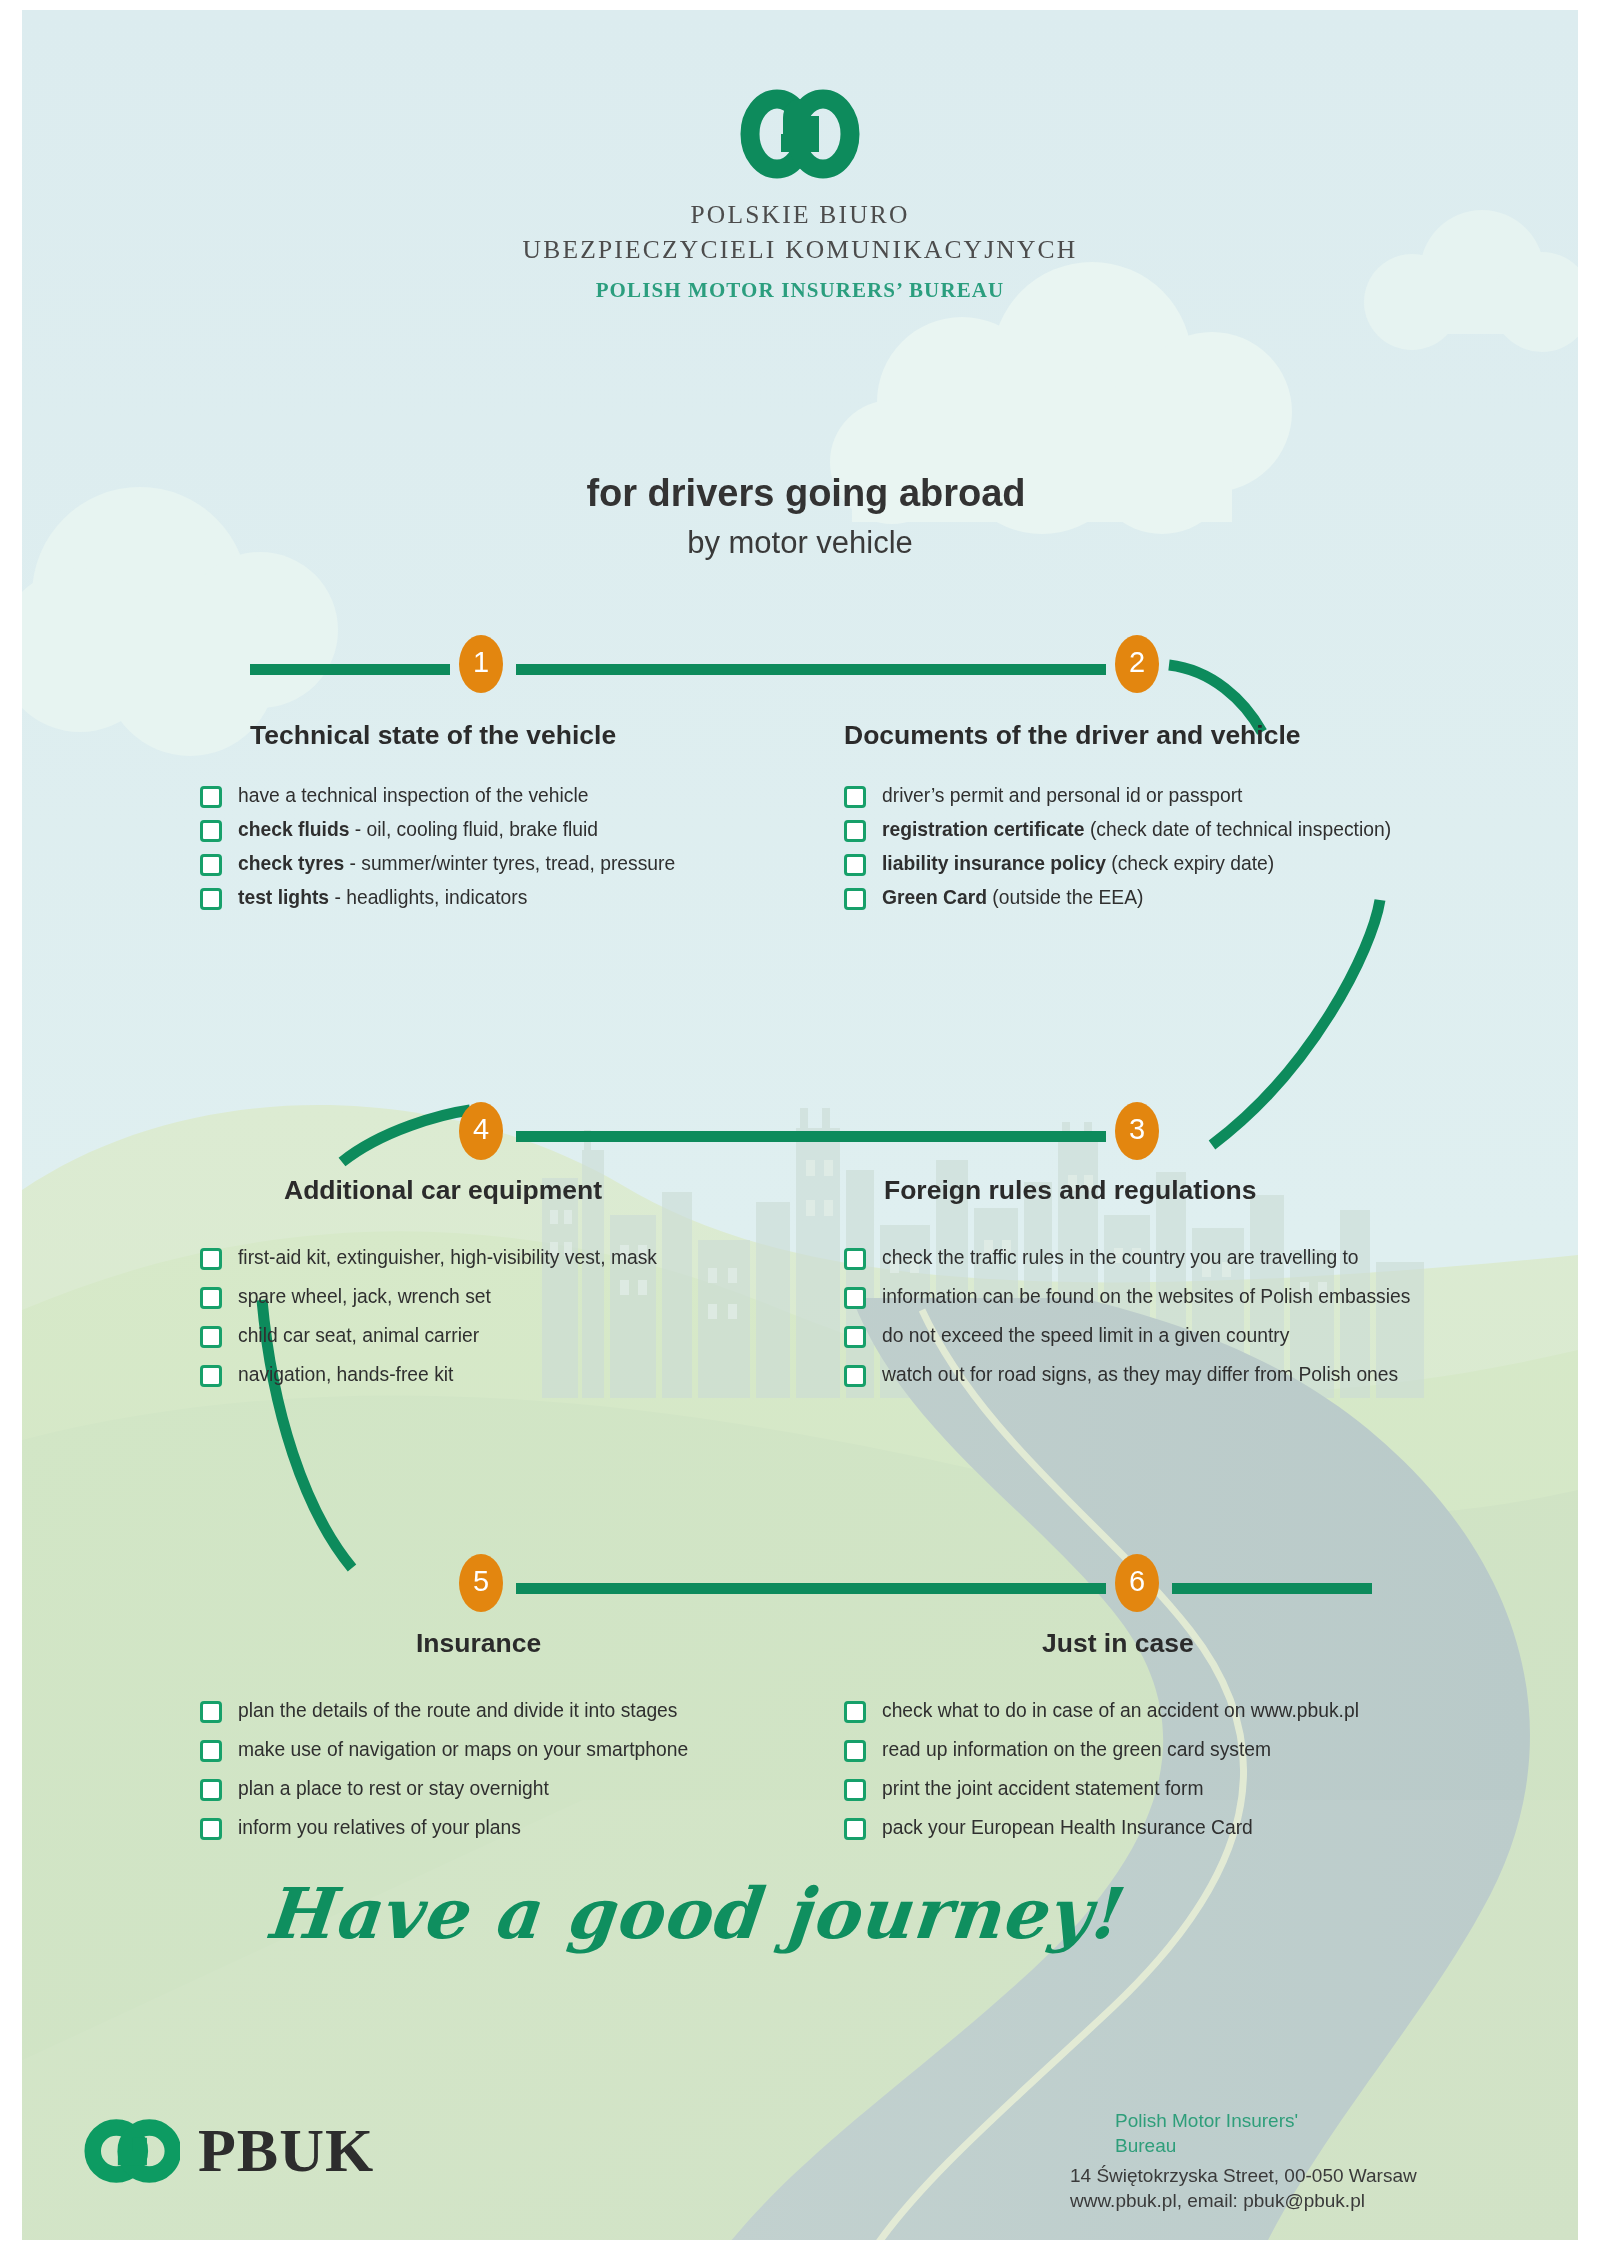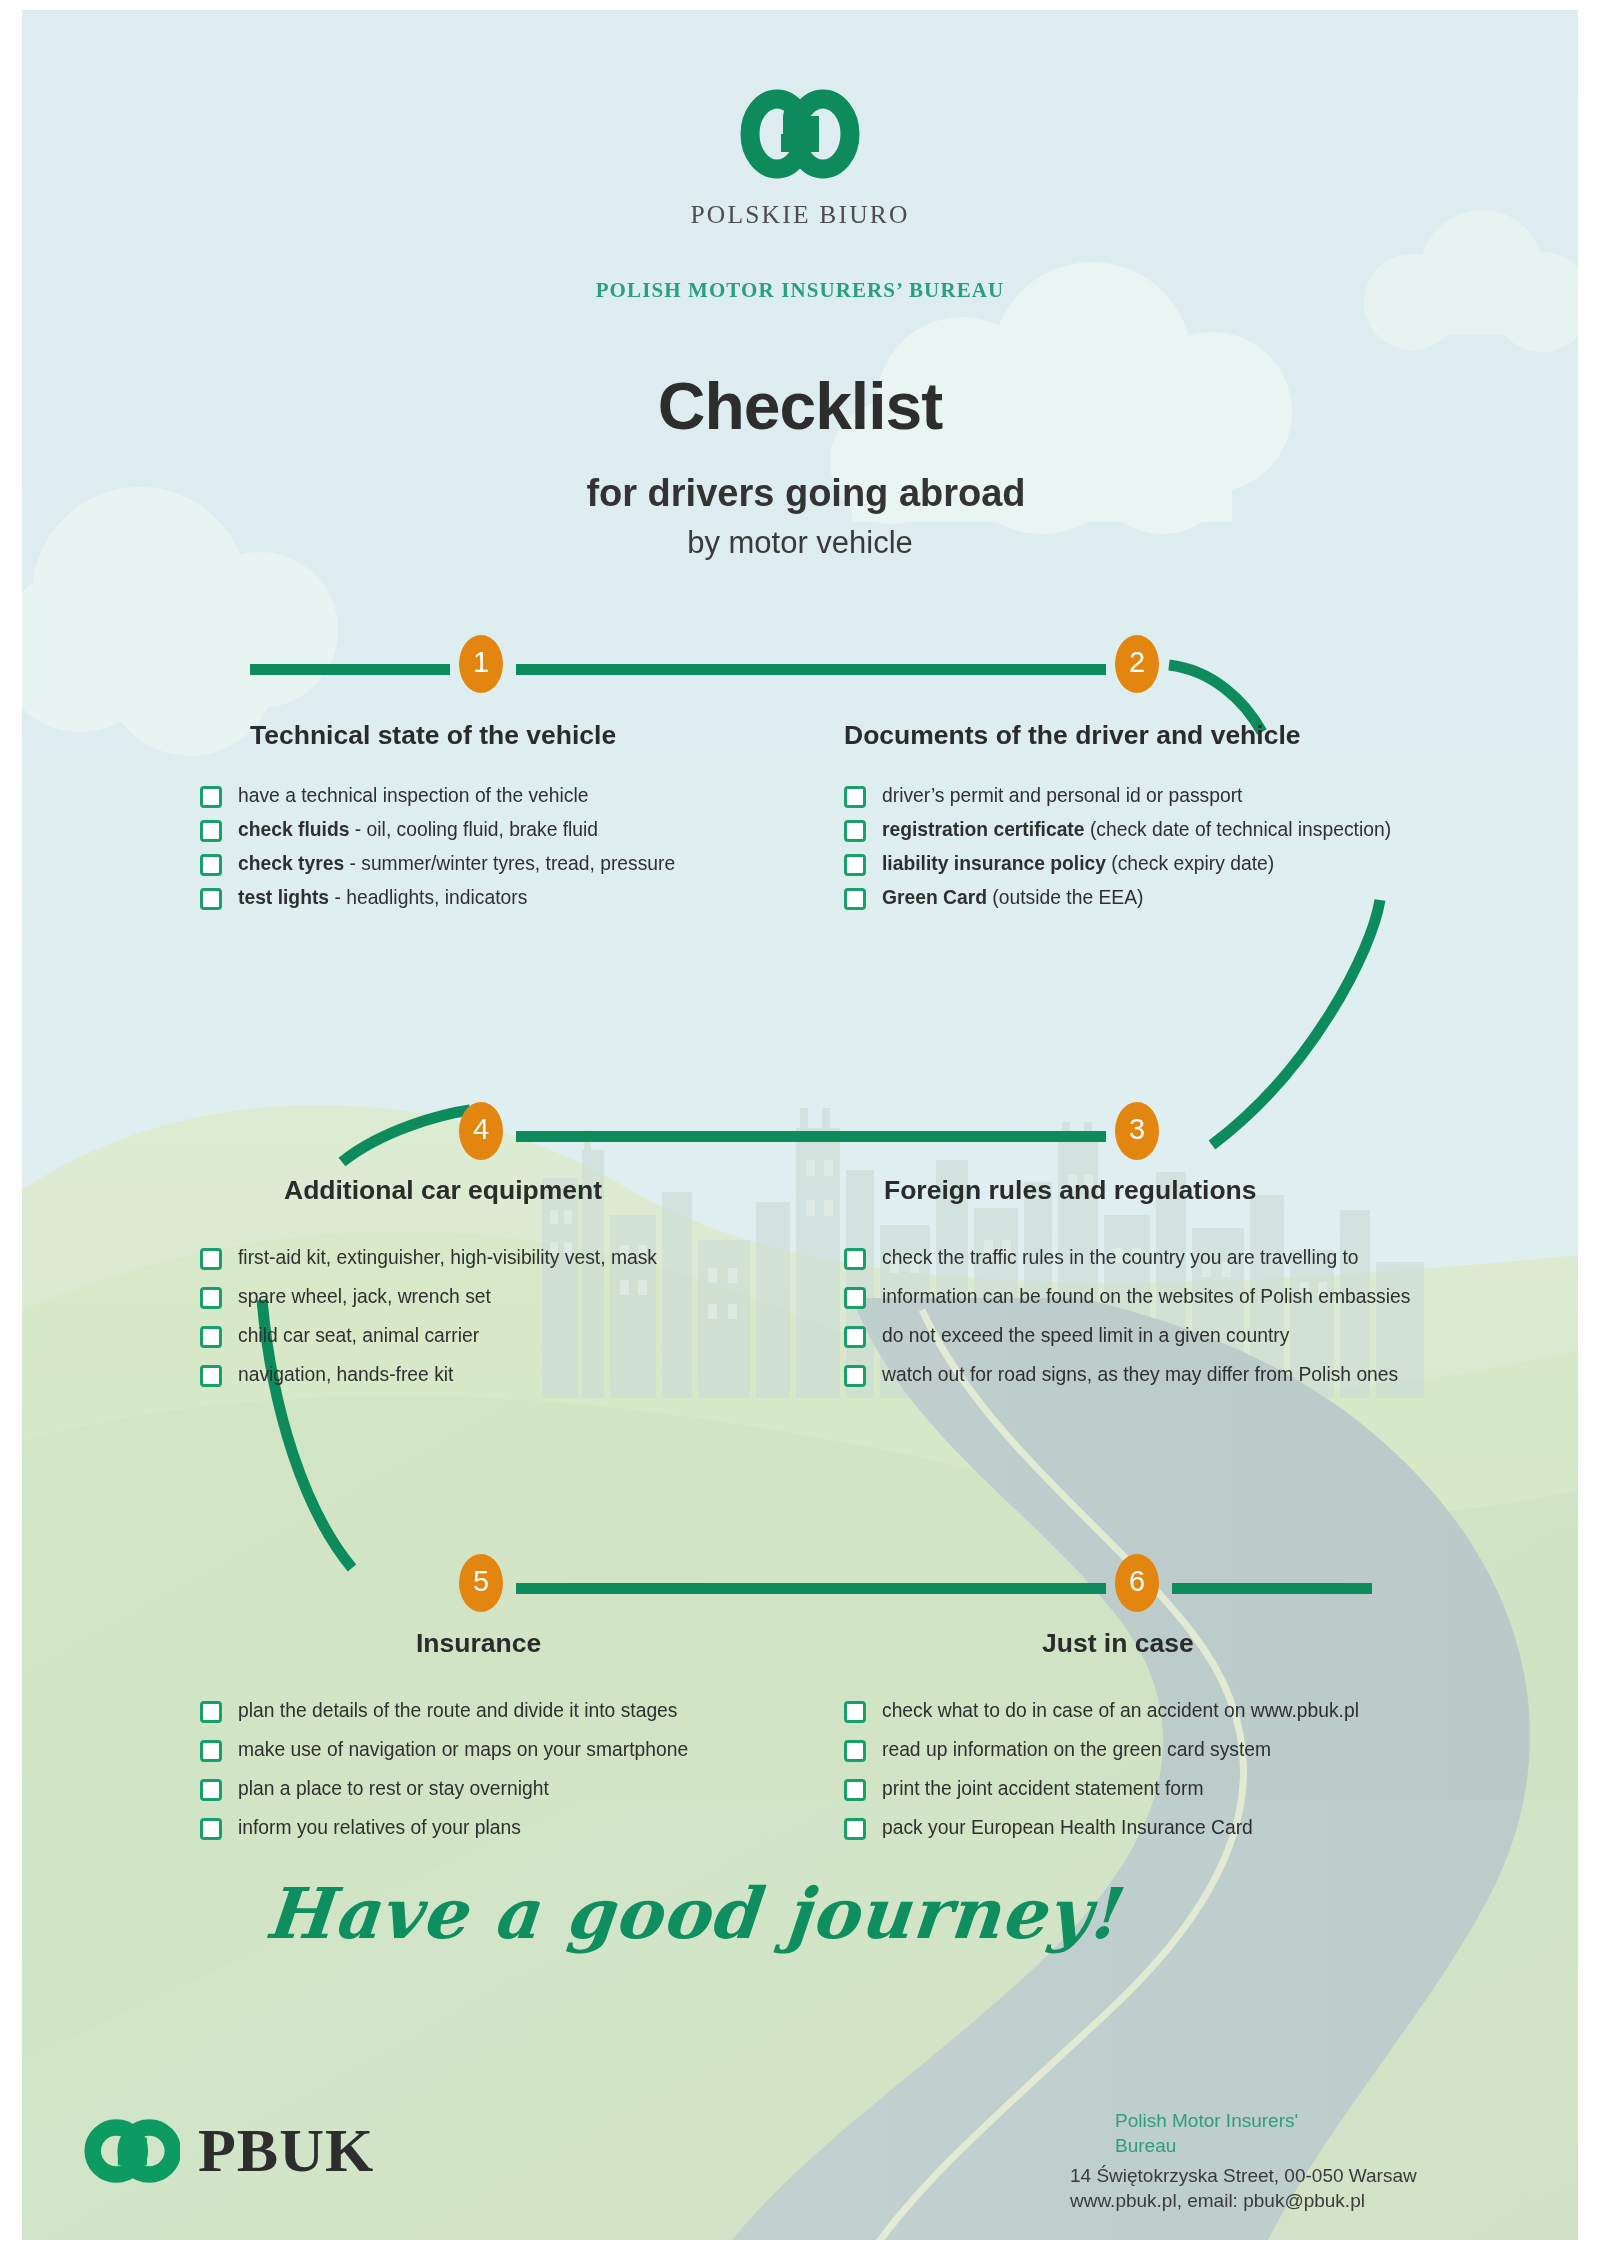--- a/index.html
+++ b/index.html
@@ -228,24 +228,24 @@
     <g fill="none" stroke="#0d8b5c" stroke-width="19">
       <ellipse cx="38" cy="46" rx="27" ry="35"></ellipse>
       <ellipse cx="84" cy="46" rx="27" ry="35"></ellipse>
     </g>
     <path d="M61 11 L61 46 L42 46 L42 64 L80 64 L80 28 L61 28 Z" fill="#0d8b5c"></path>
     <path d="M44 30 L44 46 L61 46 L61 11 C 50 11 44 20 44 30 Z" fill="#0d8b5c"></path>
   </svg>
 
   <div id="org-name">
     <div>POLSKIE BIURO</div>
+    <div>UBEZPIECZYCIELI KOMUNIKACYJNYCH</div>
   </div>
   <div id="org-en">POLISH MOTOR INSURERS’ BUREAU</div>
 
-  <div id="title">Checklist</div>
   <div id="subtitle">for drivers going abroad</div>
   <div id="subtitle2">by motor vehicle</div>
 
   <svg width="1556" height="2242" style="position:absolute;left:0;top:0;pointer-events:none;">
     <g fill="none" stroke="#0d8b5c" stroke-width="11" stroke-linecap="butt">
       <path d="M 1147,655 C 1190,660 1222,690 1240,722"></path>
       <path d="M 1190,1135 C 1290,1060 1350,940 1358,890"></path>
       <path d="M 320,1152 C 360,1120 420,1104 448,1100"></path>
       <path d="M 240,1290 C 250,1400 282,1500 330,1558"></path>
     </g>

